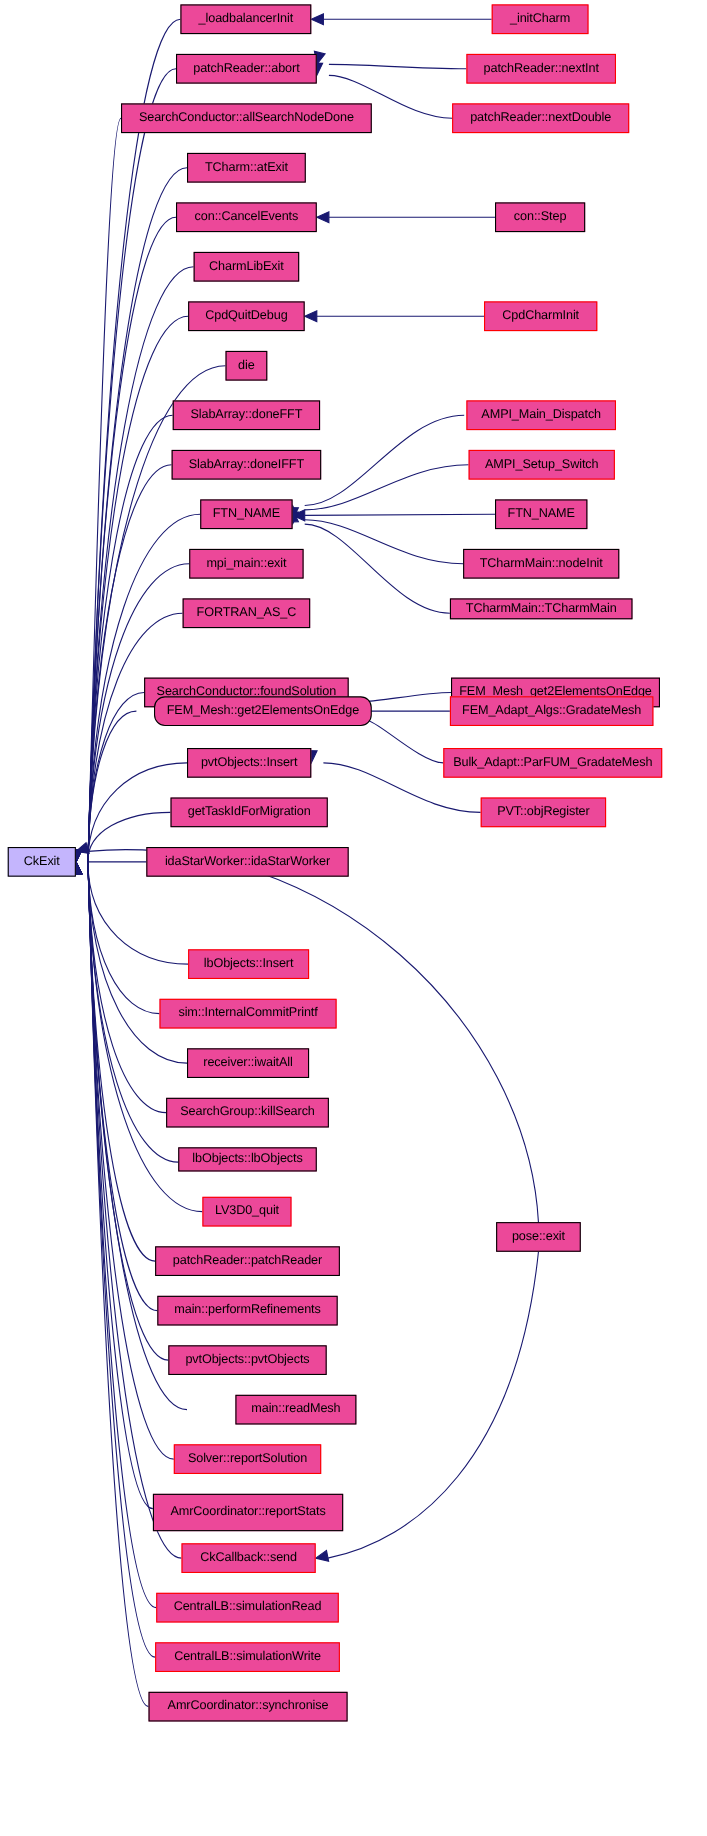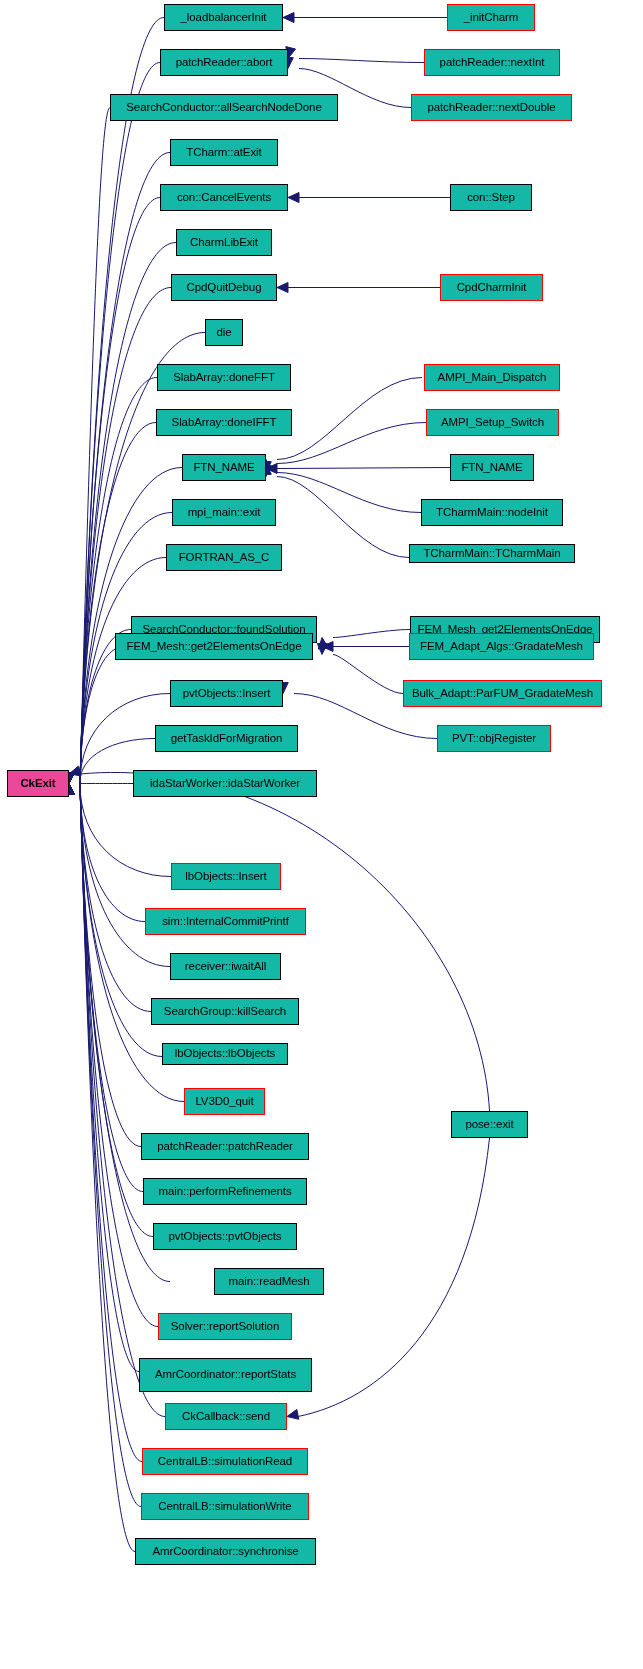--- a/index.html
+++ b/index.html
@@ -19,37 +19,36 @@
     position: absolute;
     left: 0;
     top: 0;
     width: 643px;
     height: 1669px;
   }
   .node-box {
     position: absolute;
     box-sizing: border-box;
     border: 1px solid #000000;
-    background: #14b8a6;
+    background: #ec4899;
     color: #000000;
     font-size: 11.5px;
     line-height: 1;
     display: flex;
     align-items: center;
     justify-content: center;
     white-space: nowrap;
     letter-spacing: -0.1px;
   }
   .node-box.red {
     border-color: #ff0000;
   }
   .node-box.focus {
-    background: #ec4899;
+    background: #c4b5fd;
     border-color: #000000;
-    font-weight: bold;
   }
   .edge {
     fill: none;
     stroke: #191970;
     stroke-width: 1;
   }
   .arrowhead {
     fill: #191970;
     stroke: #191970;
     stroke-width: 1;
@@ -200,21 +199,21 @@
       </div>
       <div class="node-box" style="left: 172px; top: 499px; width: 104px; height: 27px;">
         <span>mpi_main::exit</span>
       </div>
       <div class="node-box" style="left: 166px; top: 544px; width: 116px; height: 27px;">
         <span>FORTRAN_AS_C</span>
       </div>
       <div class="node-box" style="left: 131px; top: 616px; width: 186px; height: 27px;">
         <span>SearchConductor::foundSolution</span>
       </div>
-      <div class="node-box" style="left: 115px; top: 633px; width: 198px; height: 27px;">
+      <div class="node-box" style="left: 140px; top: 633px; width: 198px; height: 27px; border-radius: 10px;">
         <span>FEM_Mesh::get2ElementsOnEdge</span>
       </div>
       <div class="node-box" style="left: 170px; top: 680px; width: 113px; height: 27px;">
         <span>pvtObjects::Insert</span>
       </div>
       <div class="node-box" style="left: 155px; top: 725px; width: 143px; height: 27px;">
         <span>getTaskIdForMigration</span>
       </div>
       <div class="node-box" style="left: 133px; top: 770px; width: 184px; height: 27px;">
         <span>idaStarWorker::idaStarWorker</span>

